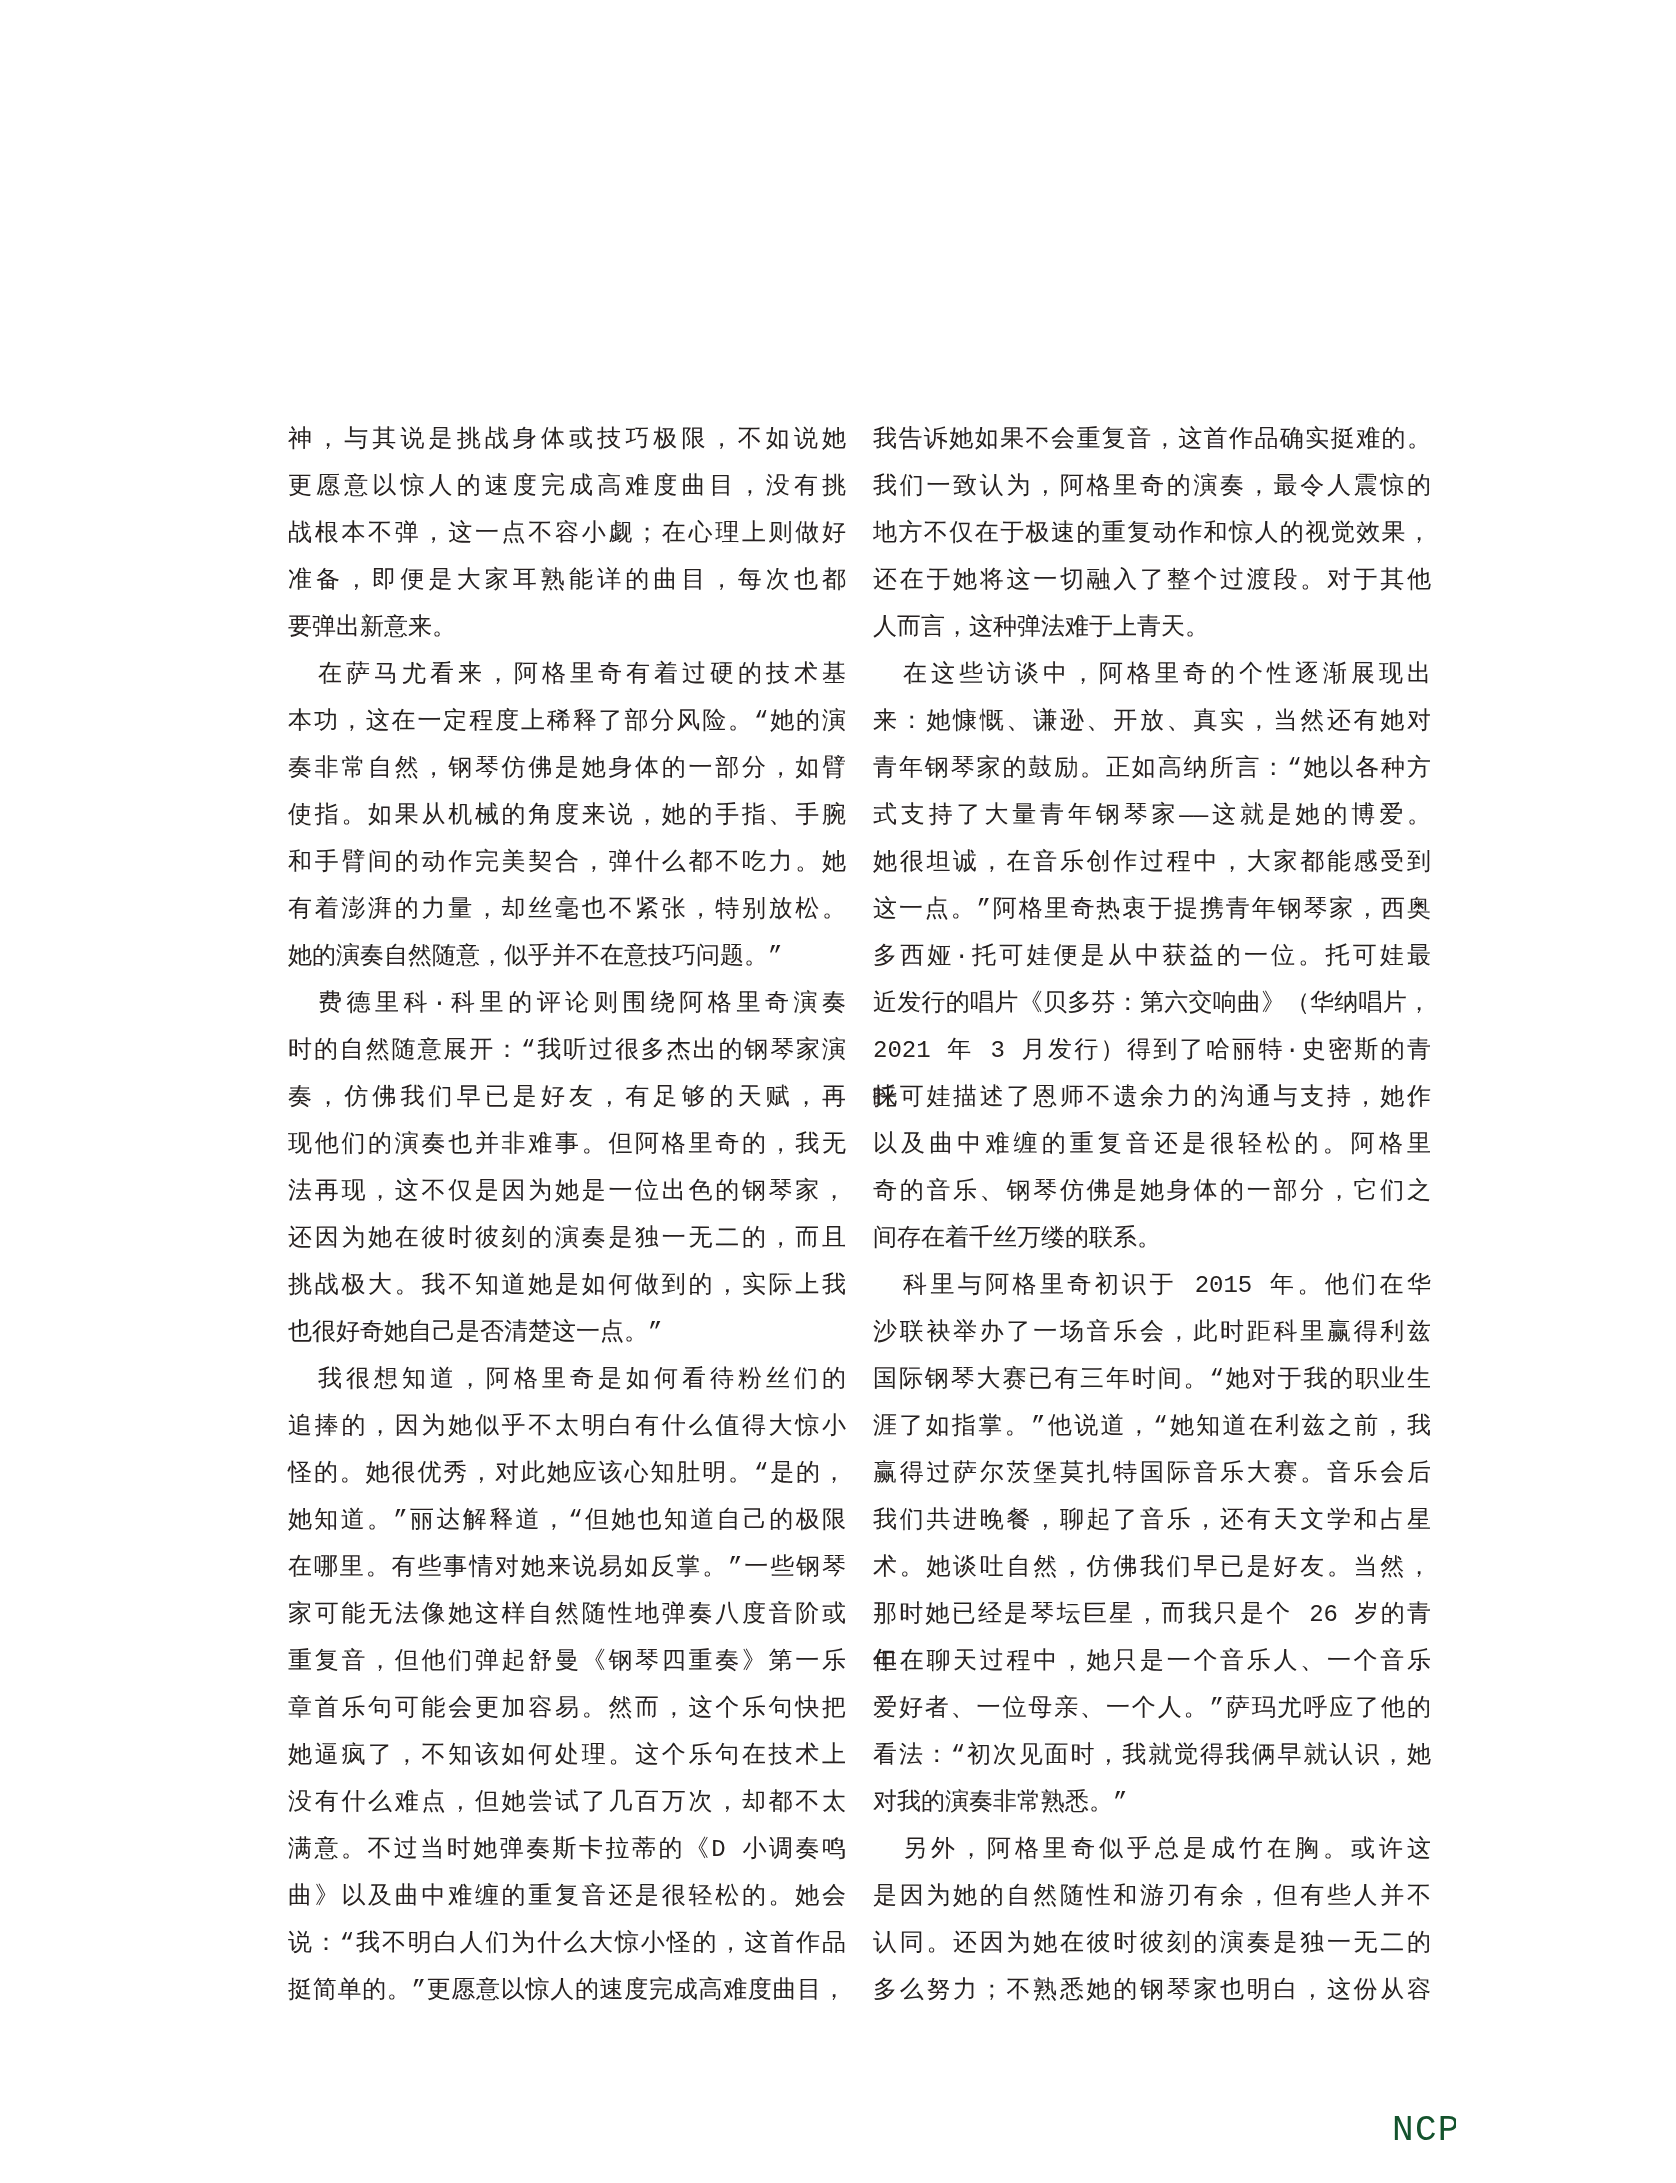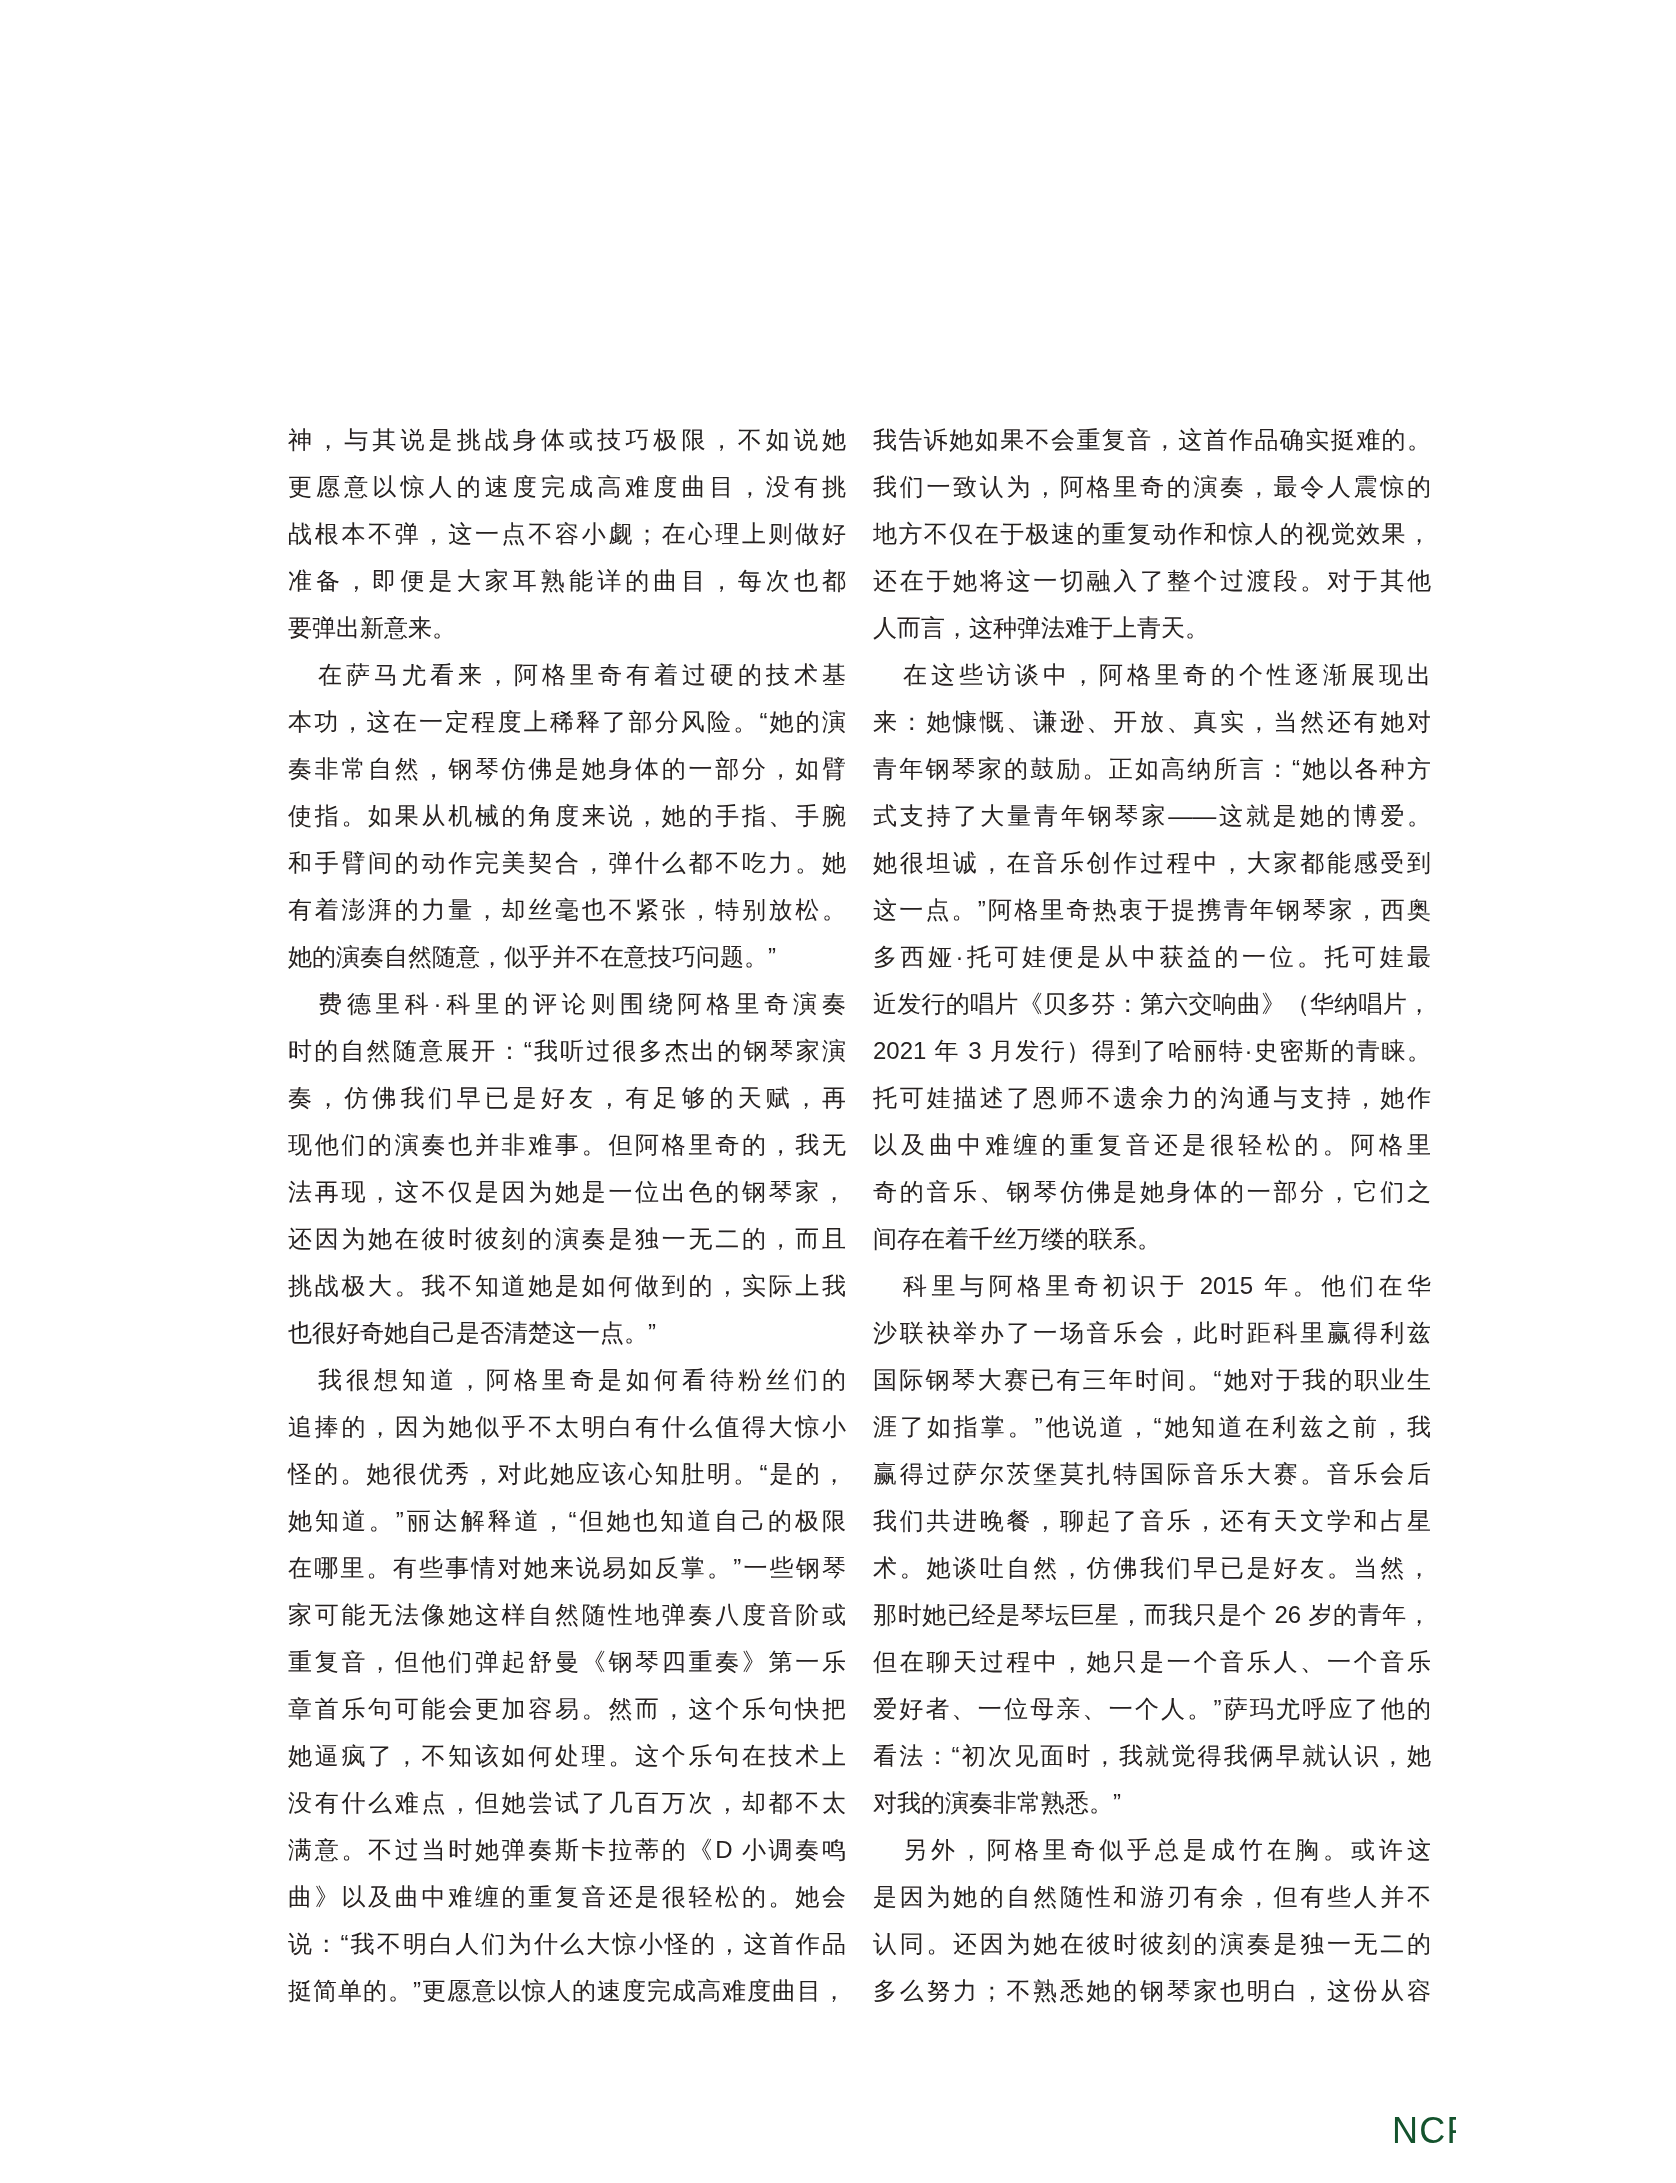--- a/index.html
+++ b/index.html
@@ -6,21 +6,21 @@
     margin: 0;
     padding: 0;
     background: #ffffff;
   }
   .page {
     position: relative;
     width: 1456px;
     height: 2183px;
     background: #ffffff;
     overflow: hidden;
-    font-family: Liberation Sans, sans-serif;
+    font-family: Liberation Mono, monospace;
     color: #262120;
   }
   .column {
     position: absolute;
     top: 416px;
     width: 558px;
     font-size: 24px;
     line-height: 47px;
     font-weight: 400;
   }

